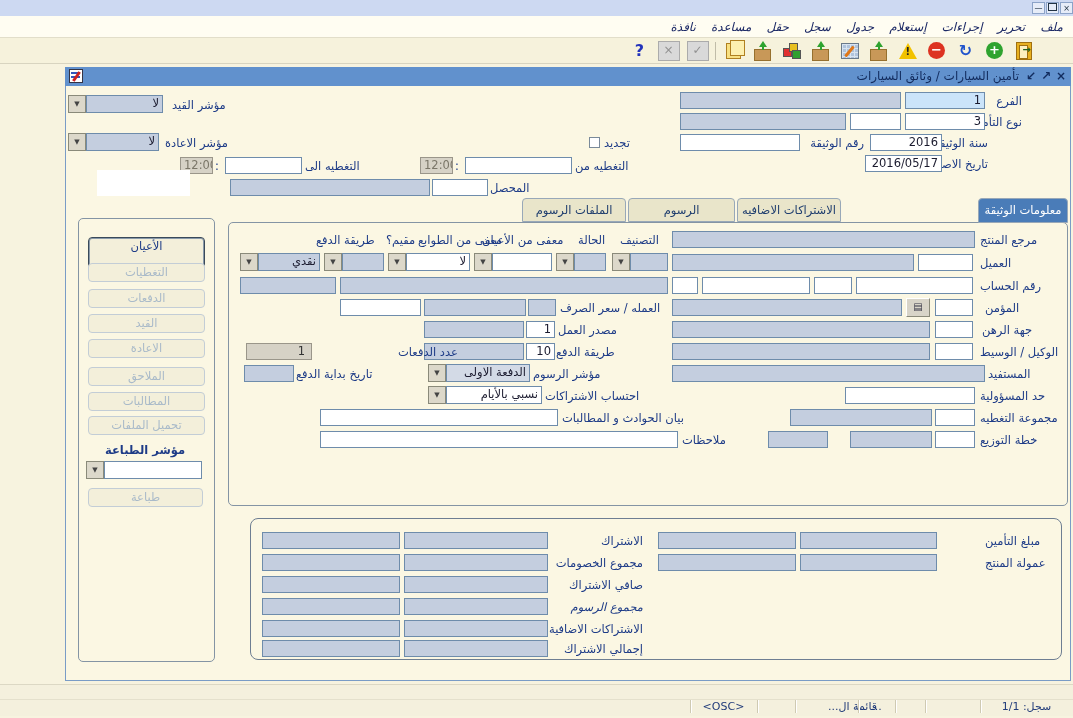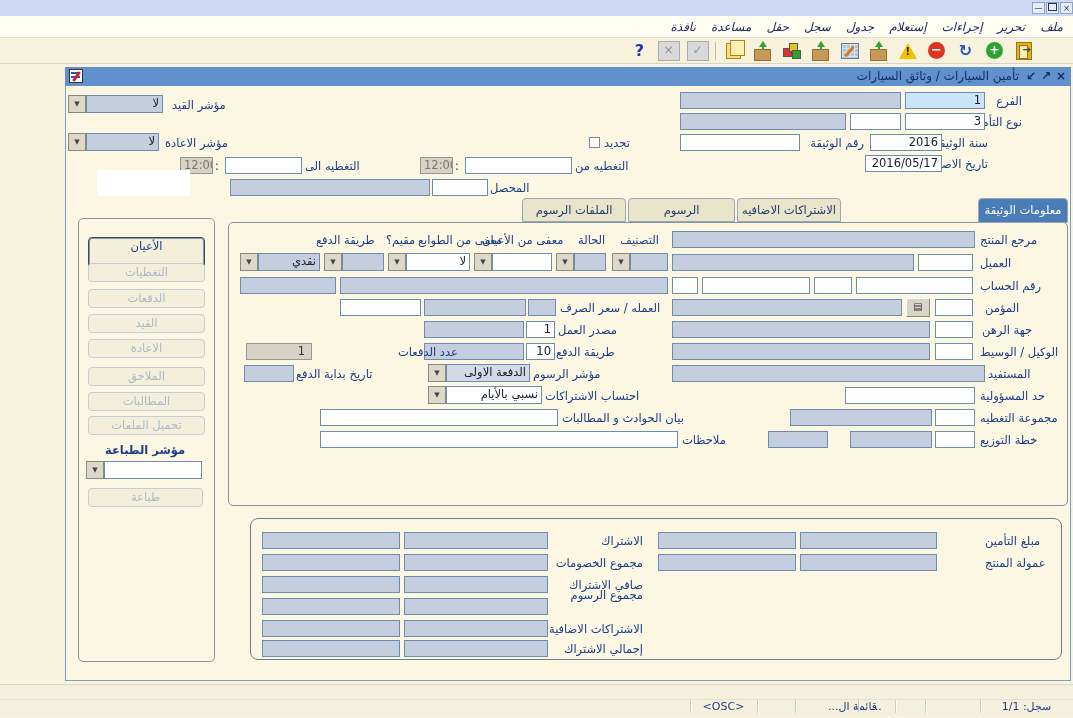--- a/index.html
+++ b/index.html
@@ -328,21 +328,21 @@
 
   <div class="lbl" style="right:430px;top:534px;">الاشتراك</div>
   <div class="fld g" style="left:404px;top:532px;width:144px;"></div>
   <div class="fld g" style="left:262px;top:532px;width:138px;"></div>
   <div class="lbl" style="right:430px;top:556px;">مجموع الخصومات</div>
   <div class="fld g" style="left:404px;top:554px;width:144px;"></div>
   <div class="fld g" style="left:262px;top:554px;width:138px;"></div>
   <div class="lbl" style="right:430px;top:578px;">صافي الاشتراك</div>
   <div class="fld g" style="left:404px;top:576px;width:144px;"></div>
   <div class="fld g" style="left:262px;top:576px;width:138px;"></div>
-  <div class="lbl" style="right:430px;top:588px;">مجموع الرسوم</div>
+  <div class="lbl" style="right:430px;top:600px;font-style:italic;">مجموع الرسوم</div>
   <div class="fld g" style="left:404px;top:598px;width:144px;"></div>
   <div class="fld g" style="left:262px;top:598px;width:138px;"></div>
   <div class="lbl" style="right:430px;top:622px;">الاشتراكات الاضافية</div>
   <div class="fld g" style="left:404px;top:620px;width:144px;"></div>
   <div class="fld g" style="left:262px;top:620px;width:138px;"></div>
   <div class="lbl" style="right:430px;top:642px;">إجمالي الاشتراك</div>
   <div class="fld g" style="left:404px;top:640px;width:144px;"></div>
   <div class="fld g" style="left:262px;top:640px;width:138px;"></div>
 
   <div id="msgline"></div>

